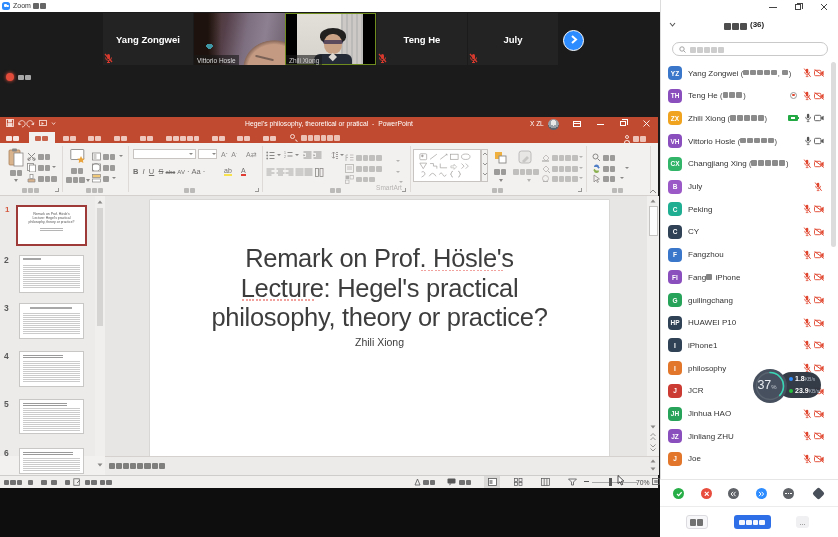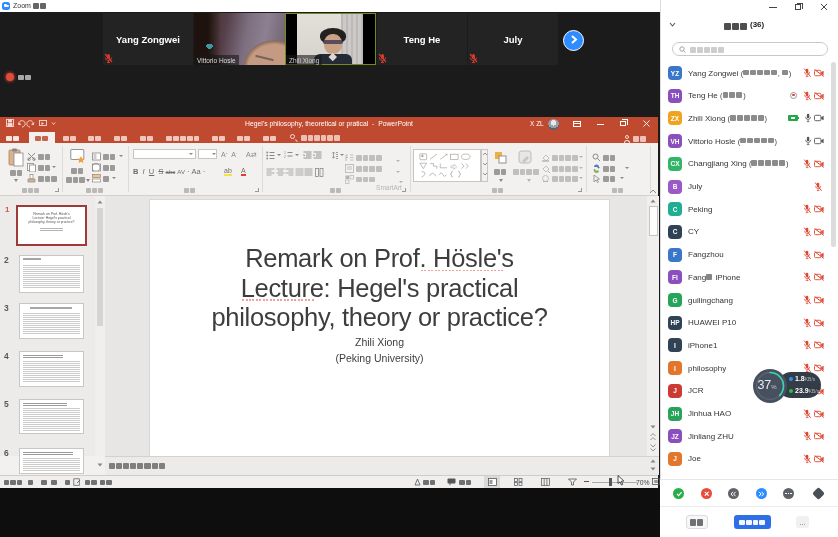--- a/index.html
+++ b/index.html
@@ -359,21 +359,20 @@
 <svg class="ab" style="left:97px;top:200px" width="6" height="4" viewBox="0 0 6 4">
       <path d="M0.5 3.5 L3 0.5 L5.5 3.5" fill="#8a8886"></path>
     </svg>
 <div class="ab" style="left:96.5px;top:208px;width:6px;height:118px;background:#d6d4d2"></div>
 <svg class="ab" style="left:97px;top:463px" width="6" height="4" viewBox="0 0 6 4">
       <path d="M0.5 0.5 L3 3.5 L5.5 0.5" fill="#8a8886"></path>
     </svg>
 <div class="ab" style="left:150px;top:200px;width:459px;height:256px;background:#fff;box-shadow:0 0 0 0.5px #c9c7c5"></div>
 <div class="ab" style="left:150px;top:244px;width:459px;text-align:center;font-size:25.5px;line-height:29.5px;color:#3d3d3d;letter-spacing:-0.3px">Remark on Prof. Hösle's<br>Lecture: Hegel's practical<br>philosophy, theory or practice?</div>
 <div class="ab" style="left:150px;top:335.5px;width:459px;text-align:center;font-size:10.5px;color:#3d3d3d">Zhili Xiong</div>
-<div class="ab" style="left:150px;top:351.5px;width:459px;text-align:center;font-size:10.5px;color:#3d3d3d">(Peking University)</div>
 <div class="ab" style="left:421px;top:269.5px;width:84px;height:1.6px;background:repeating-linear-gradient(90deg,#f2a29e 0 2px,transparent 2px 3.5px)"></div>
 <div class="ab" style="left:242px;top:299px;width:72px;height:1.6px;background:repeating-linear-gradient(90deg,#f2a29e 0 2px,transparent 2px 3.5px)"></div>
 <div class="ab" style="left:647px;top:196px;width:12px;height:260px;background:#f1efee"></div>
 <svg class="ab" style="left:650px;top:199px" width="6" height="4" viewBox="0 0 6 4">
       <path d="M0.5 3.5 L3 0.5 L5.5 3.5" fill="#8a8886"></path>
     </svg>
 <div class="ab" style="left:648.5px;top:206px;width:9px;height:30px;background:#fdfdfd;border:0.5px solid #c5c3c1"></div>
 <svg class="ab" style="left:650px;top:425px" width="6" height="4" viewBox="0 0 6 4">
       <path d="M0.5 0.5 L3 3.5 L5.5 0.5" fill="#8a8886"></path>
     </svg>

